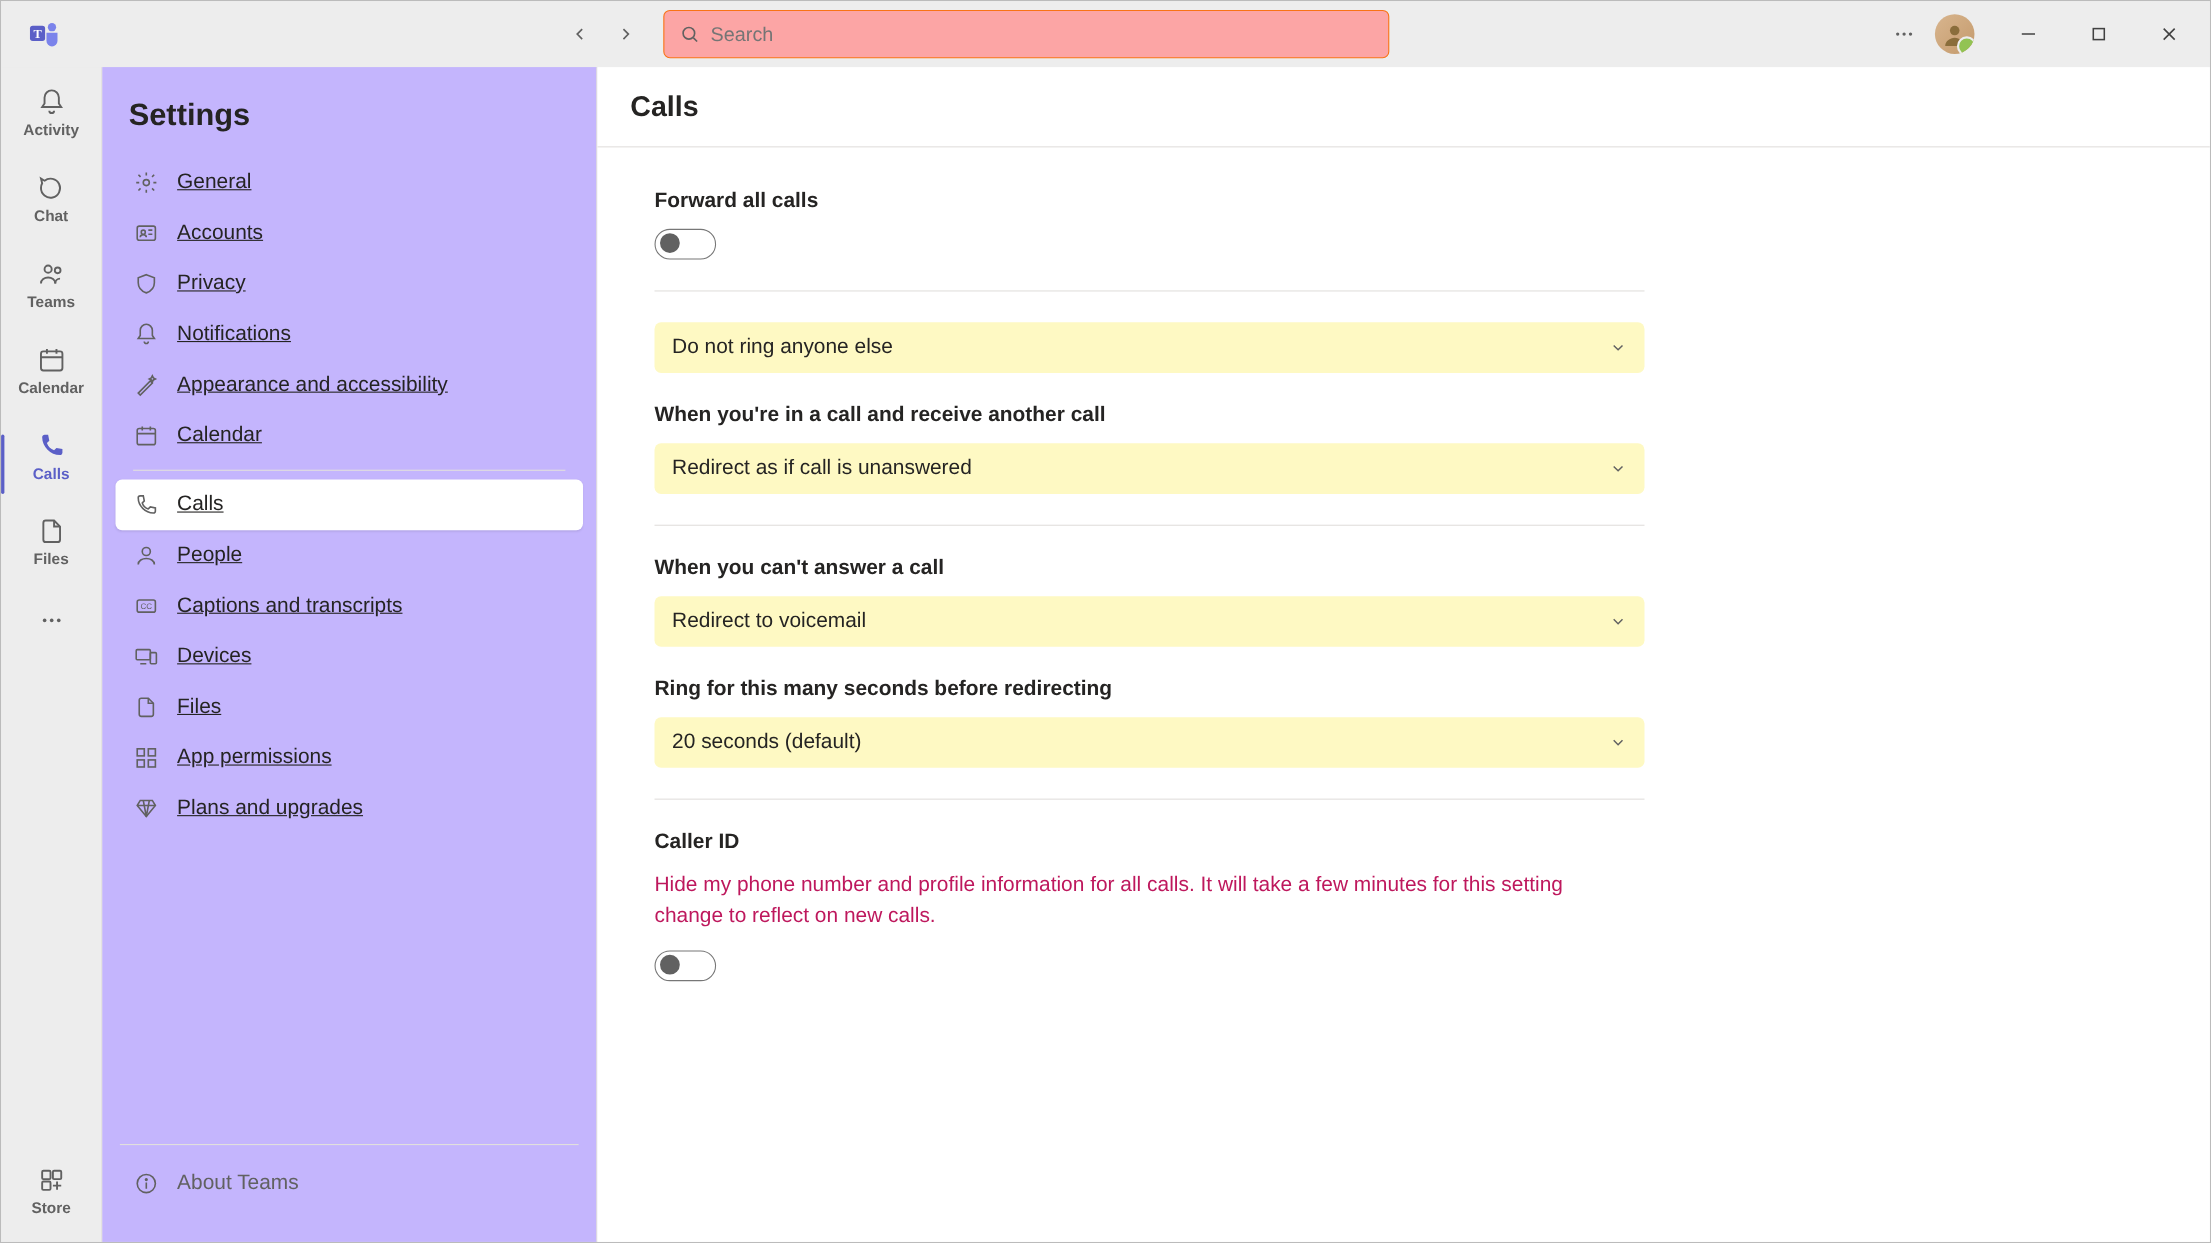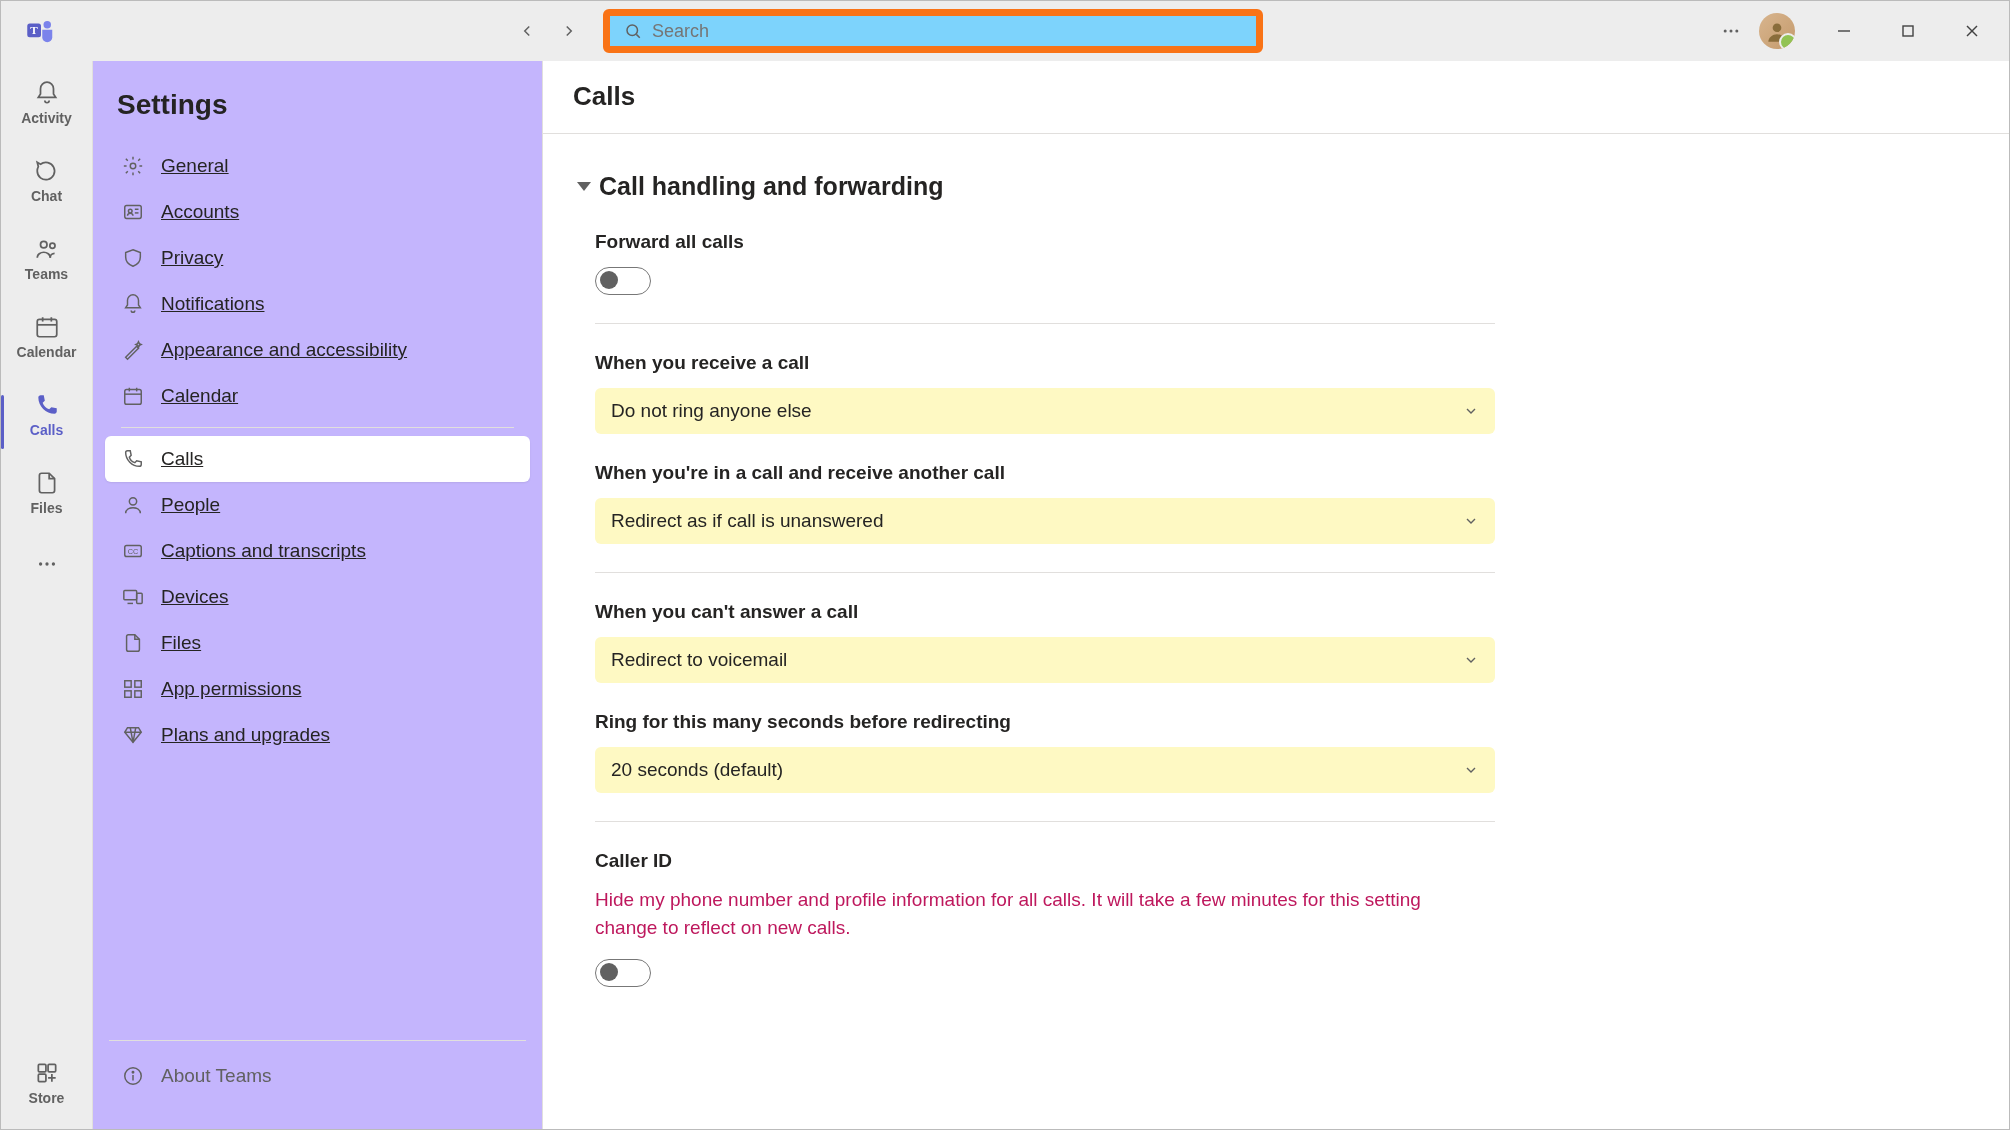--- a/index.html
+++ b/index.html
@@ -43,22 +43,22 @@
   height: 36px;
   display: flex;
   align-items: center;
   justify-content: center;
   cursor: pointer;
   color: #616161;
 }
 .searchbox {
   width: 660px;
   height: 44px;
-  background: #7dd3fc;
-  border: 7px solid #f97316;
+  background: #fca5a5;
+  border: 1px solid #f97316;
   border-radius: 6px;
   display: flex;
   align-items: center;
   padding: 0 14px;
   gap: 10px;
   margin-left: 8px;
 }
 .searchbox input {
   border: none;
   outline: none;
@@ -498,33 +498,28 @@
           <span>About Teams</span>
         </div>
       </div>
     </div>
 
     <div class="main">
       <div class="main-header">
         <h1>Calls</h1>
       </div>
       <div class="content">
-        <div class="sec-head">
-          <span class="tri"></span>
-          <span>Call handling and forwarding</span>
-        </div>
 
         <div class="field" style="padding-left:18px">
           <div class="label">Forward all calls</div>
           <div class="toggle"></div>
         </div>
         <div class="hr" style="margin-left:18px"></div>
 
         <div class="field" style="padding-left:18px">
-          <div class="label">When you receive a call</div>
           <div class="select">
             <span>Do not ring anyone else</span>
             <span class="chev">
                 <svg width="16" height="16" viewBox="0 0 24 24" fill="none" stroke="currentColor" stroke-width="2">
                   <polyline points="6 9 12 15 18 9"></polyline>
                 </svg>
               </span>
           </div>
         </div>
 

